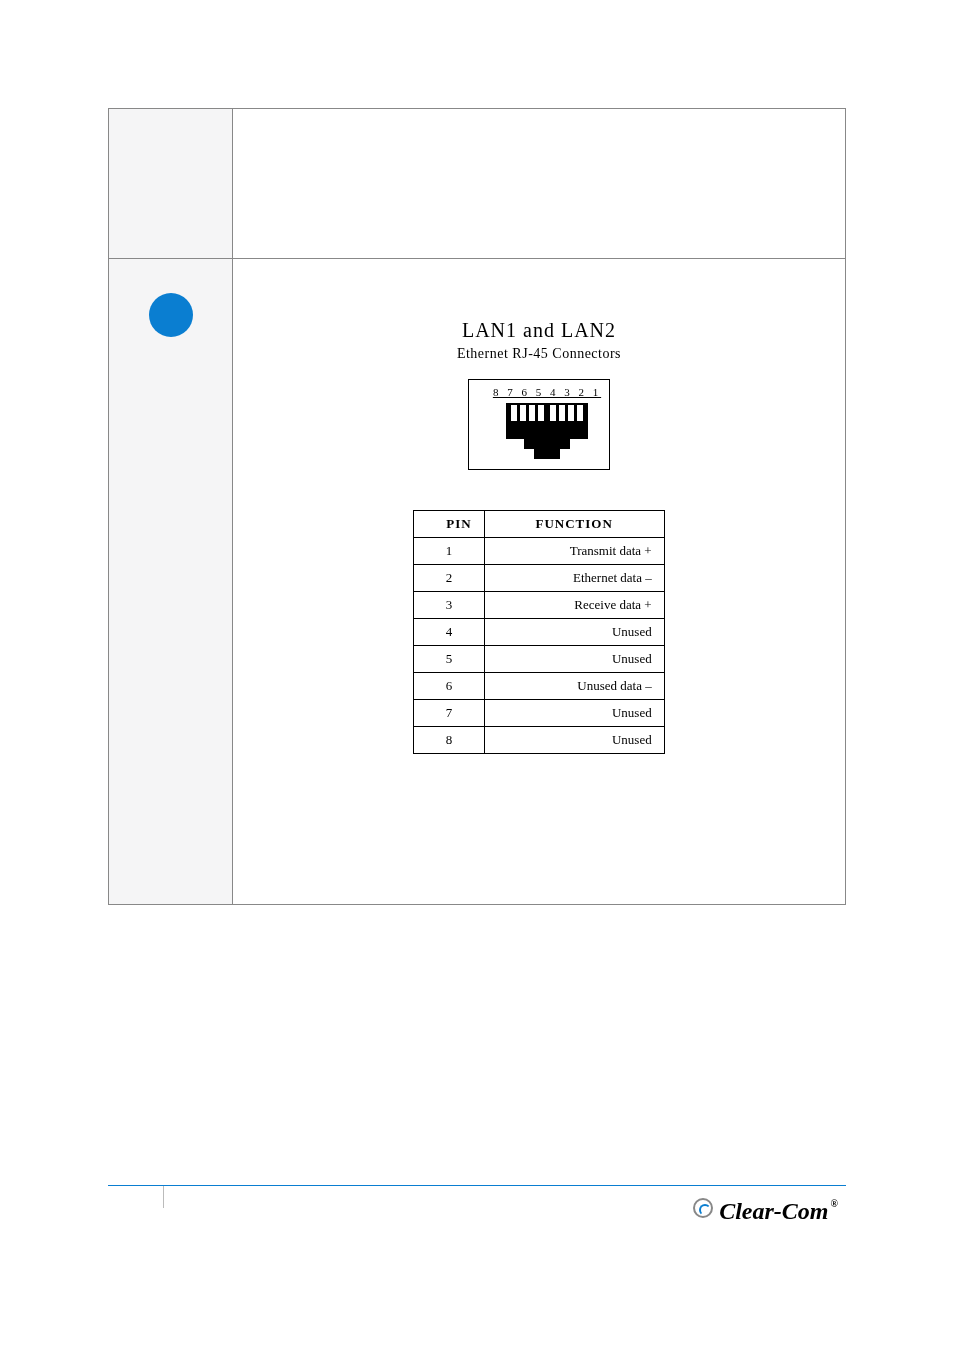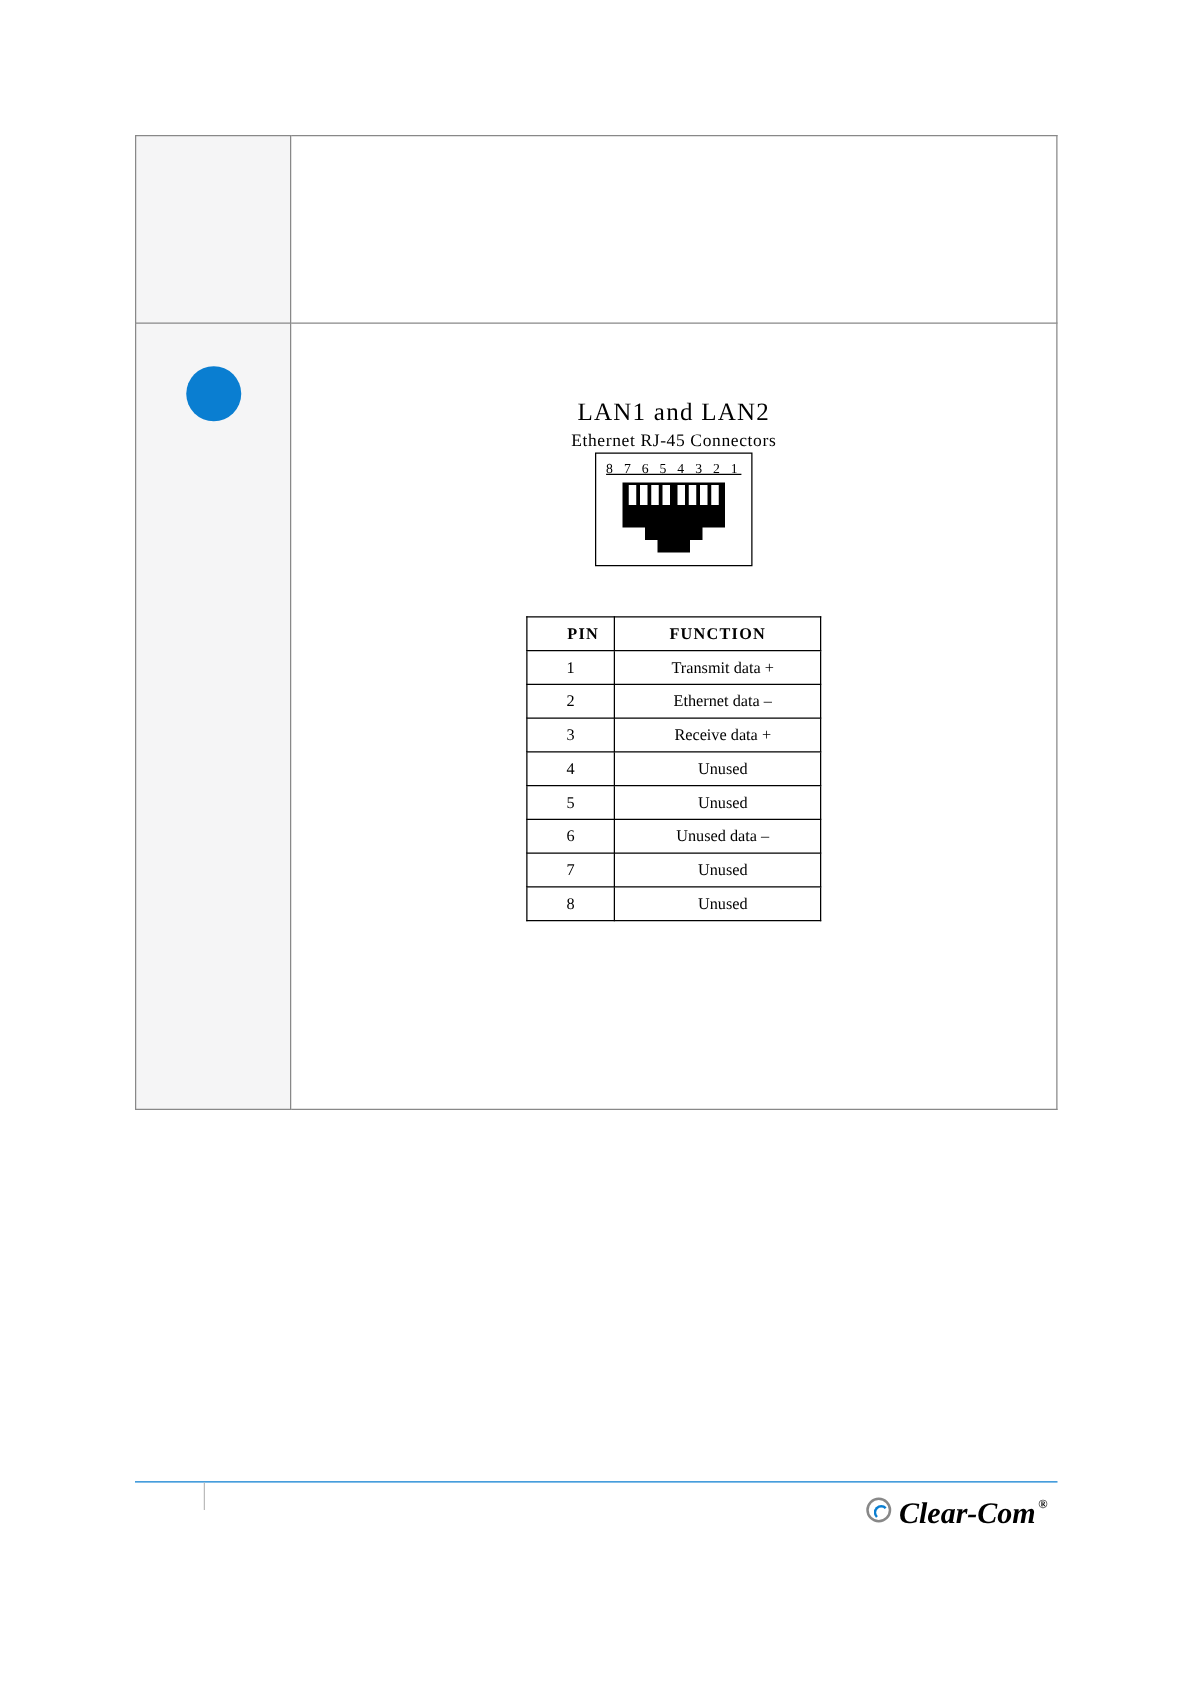--- a/index.html
+++ b/index.html
@@ -52,25 +52,25 @@
     font-size: 20px;
     letter-spacing: 1px;
     text-align: center;
     margin-bottom: 4px;
   }
   .diag-sub {
     font-family: "Times New Roman", serif;
     font-size: 14px;
     letter-spacing: 0.5px;
     text-align: right;
-    margin-bottom: 0;
+    margin-bottom: 17px;
   }
   .rj45-box {
     border: 1px solid #000;
-    padding: 6px 8px 8px 8px;
+    padding: 6px 8px 8px 24px;
     display: inline-block;
     margin-bottom: 40px;
   }
   .pin-labels {
     font-family: "Times New Roman", serif;
     font-size: 11px;
     letter-spacing: 3px;
     text-decoration: underline;
     text-align: center;
     margin-bottom: 3px;
@@ -88,25 +88,25 @@
     font-family: "Times New Roman", serif;
     font-size: 13px;
     padding: 5px 12px;
     text-align: center;
   }
   .pin-table th {
     font-weight: bold;
     letter-spacing: 1px;
   }
   .pin-table td.func {
-    text-align: center;
+    text-align: right;
     padding-left: 20px;
   }
   .pin-table .pincol { width: 52px; padding-left: 32px; }
-  .pin-table .funccol { width: 165px; }
+  .pin-table .funccol { width: 180px; }
 
   .footer-rule {
     position: absolute;
     left: 108px;
     top: 1185px;
     width: 738px;
     height: 1px;
     background: #0a7ed1;
   }
   .footer-tick {

